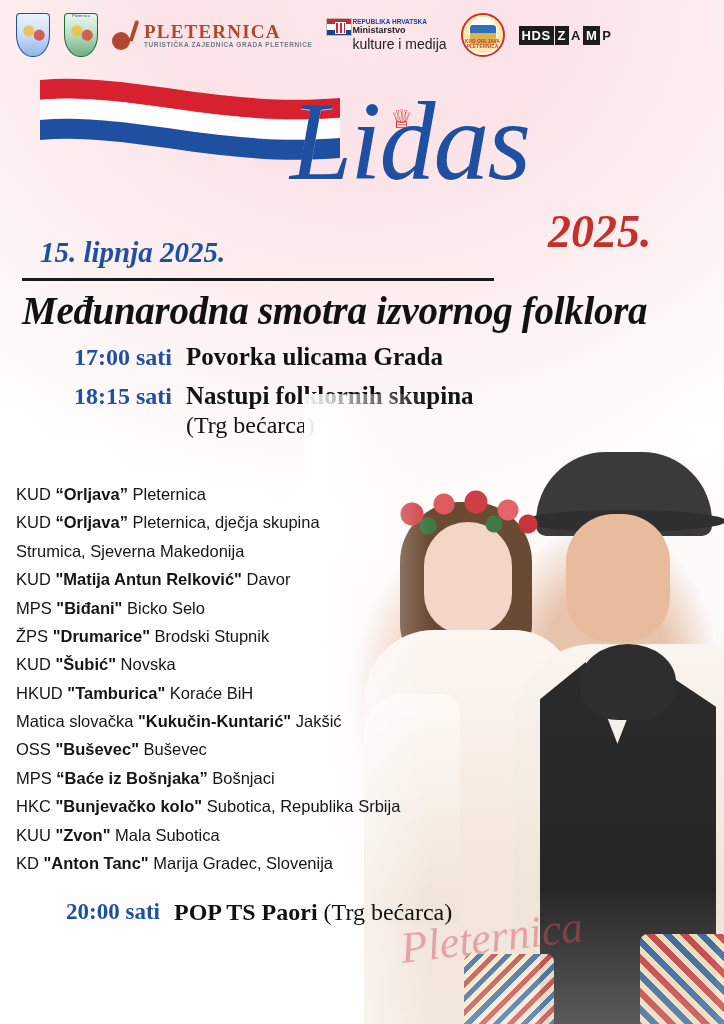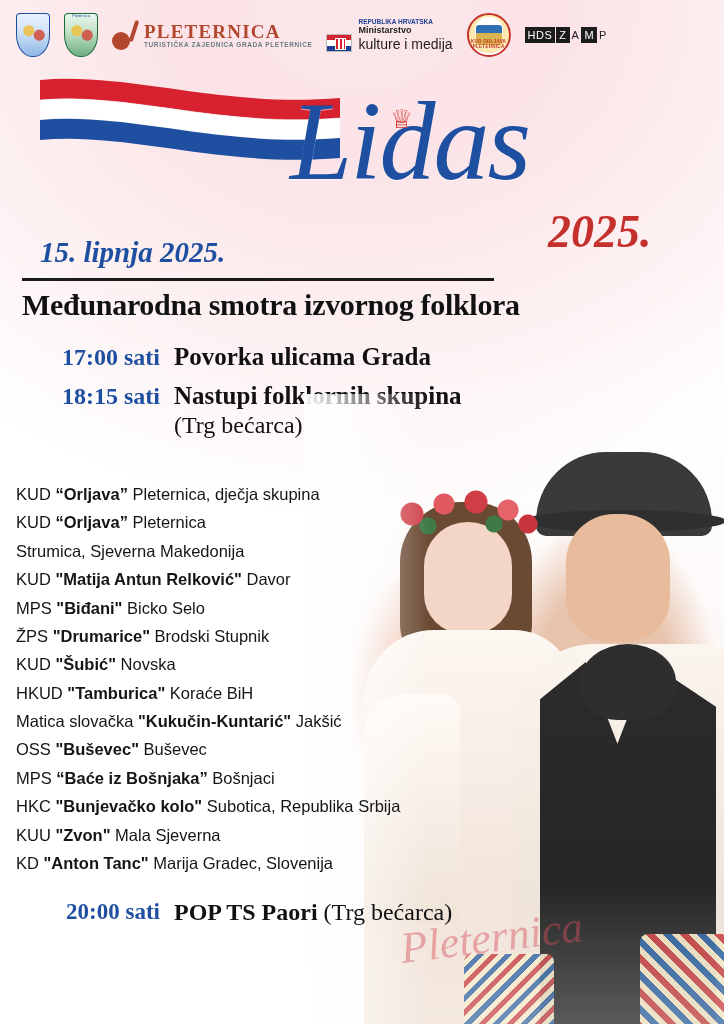--- a/index.html
+++ b/index.html
@@ -66,21 +66,21 @@
   .tambura:before{
     content:""; position:absolute; left:0; bottom:0; width:18px; height:18px;
     border-radius:50%; background:#b2472f;
   }
   .tambura:after{
     content:""; position:absolute; right:2px; top:0; width:4px; height:22px;
     background:#b2472f; transform:rotate(18deg); border-radius:2px;
   }
   .pleternica-title{ font-size:19px; font-weight:800; color:#b2472f; letter-spacing:1.2px; font-family:"Liberation Serif", serif;}
   .pleternica-sub{ font-size:6.5px; color:#6b7b86; letter-spacing:.6px; font-weight:700;}
-  .ministry { display:flex; align-items:flex-end; gap:6px; }
+  .ministry { display:flex; align-items:flex-start; }
   .cro-flag{
     width:26px; height:18px;
     background:linear-gradient(180deg,#d4232f 0 33.3%, #ffffff 33.3% 66.6%, #1c3f94 66.6% 100%);
     border:.5px solid #bbb;
     position:relative;
   }
   .cro-flag:after{
     content:""; position:absolute; left:8px; top:3px; width:9px;height:10px;
     background:
       repeating-linear-gradient(90deg,#d4232f 0 2px,#fff 2px 4px);
@@ -104,21 +104,21 @@
   }
   .circle-logo .inner{
     width:26px;height:20px;
     background:linear-gradient(180deg,#2f6fb5 0 40%, #d9b451 40% 100%);
     border-radius:3px;
   }
   .hdszamp{
     display:flex;align-items:center;gap:1px;
   }
   .hdszamp span{
-    background:#1c1c1c;color:#fff;font-size:11px;font-weight:400;
+    background:#1c1c1c;color:#fff;font-size:13px;font-weight:700;
     padding:2px 3px;letter-spacing:.5px;font-family:"Liberation Sans", sans-serif;
   }
   .hdszamp .plain{ background:transparent;color:#1c1c1c;padding:2px 1px;}
 
   
   .ribbon {
     position:absolute; left:40px; top:62px; width:420px; height:120px;
     pointer-events:none;
   }
   .title-lidas{
@@ -157,26 +157,27 @@
     font-weight:700; font-style:italic;
     font-size:29px; color:#1e4fa0;
   }
   .rule{
     position:absolute; left:22px; top:278px; width:472px; height:3px;
     background:#1a1a1a;
   }
   .headline{
     position:absolute; left:22px; top:288px;
     font-family:"Liberation Serif", serif;
-    font-weight:700; font-size:30px; color:#111;
+    font-weight:700; font-size:39px; color:#111;
     letter-spacing:-.3px;
-  }
-
-  
-  .sched{ position:absolute; left:22px; top:342px; width:690px; }
+    font-style:italic;
+  }
+
+  
+  .sched{ position:absolute; left:34px; top:342px; width:690px; }
   .row{ display:flex; align-items:flex-start; margin-bottom:8px;}
   .time{
     width:152px; flex:0 0 152px;
     font-family:"Liberation Serif", serif;
     font-weight:700; font-size:24px; color:#1e4fa0;
     text-align:right; padding-right:14px;
     line-height:1.25;
   }
   .evt{
     font-family:"Liberation Serif", serif;
@@ -396,33 +397,33 @@
       <div class="m-vest"></div>
       <div class="m-scarf"></div>
       <div class="w-beads"></div>
       <div class="m-beads"></div>
     </div>
     <div class="photo-fade"></div>
     <div class="photo-fade2"></div>
   </div>
 
   <div class="groups">
+    <div><span>KUD </span><b>“Orljava”</b><span> Pleternica</span></div>
     <div><span>KUD </span><b>“Orljava”</b><span> Pleternica, dječja skupina</span></div>
-    <div><span>KUD </span><b>“Orljava”</b><span> Pleternica</span></div>
     <div><span>Strumica, Sjeverna Makedonija</span><b></b><span></span></div>
     <div><span>KUD </span><b>"Matija Antun Relković"</b><span> Davor</span></div>
     <div><span>MPS </span><b>"Biđani"</b><span> Bicko Selo</span></div>
     <div><span>ŽPS </span><b>"Drumarice"</b><span> Brodski Stupnik</span></div>
     <div><span>KUD </span><b>"Šubić"</b><span> Novska</span></div>
     <div><span>HKUD </span><b>"Tamburica"</b><span> Koraće BiH</span></div>
     <div><span>Matica slovačka </span><b>"Kukučin-Kuntarić"</b><span> Jakšić</span></div>
     <div><span>OSS </span><b>"Buševec"</b><span> Buševec</span></div>
     <div><span>MPS </span><b>“Baće iz Bošnjaka”</b><span> Bošnjaci</span></div>
     <div><span>HKC </span><b>"Bunjevačko kolo"</b><span> Subotica, Republika Srbija</span></div>
-    <div><span>KUU </span><b>"Zvon"</b><span> Mala Sjeverna</span></div>
+    <div><span>KUU </span><b>"Zvon"</b><span> Mala Subotica</span></div>
     <div><span>KD </span><b>"Anton Tanc"</b><span> Marija Gradec, Slovenija</span></div>
   </div>
 
   <div class="watermark">Pleternica</div>
 
   <div class="sched2">
     <div class="row">
       <div class="time">20:00 sati</div>
       <div class="evt">
         <span>POP TS Paori </span><span class="sub">(Trg bećarca)</span>

